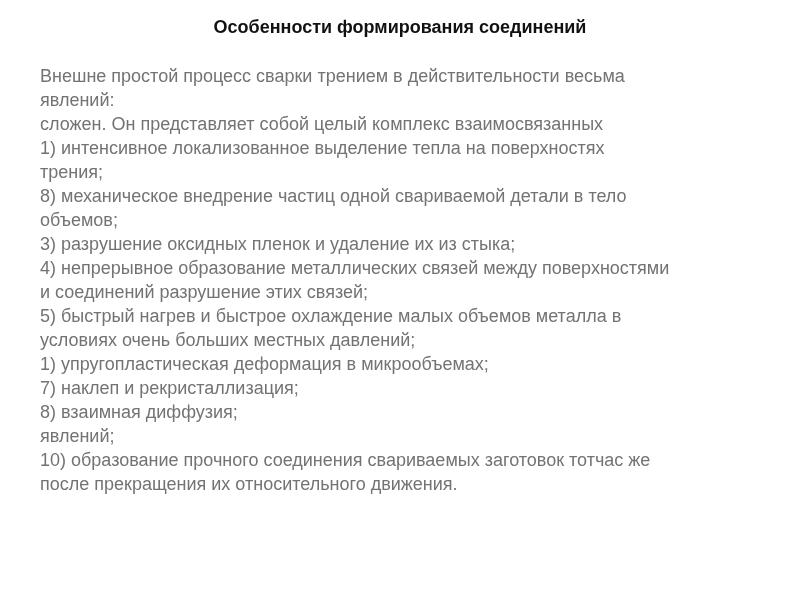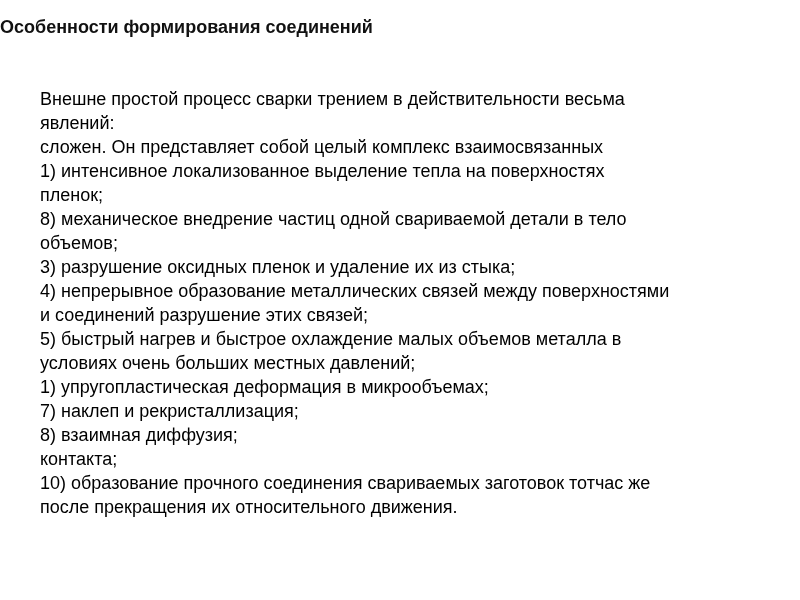--- a/index.html
+++ b/index.html
@@ -12,54 +12,55 @@
     width: 800px;
     height: 600px;
     background: #ffffff;
     overflow: hidden;
     font-family: "Liberation Sans", "DejaVu Sans", sans-serif;
     color: #1c1c1c;
     -webkit-font-smoothing: antialiased;
   }
   .slide-title {
     padding-top: 15px;
+    text-align: center;
     font-size: 18px;
     line-height: 24px;
     font-weight: bold;
     color: #111111;
   }
   .slide-body {
-    margin: 48px 40px 0 40px;
+    margin: 25px 40px 0 40px;
     font-size: 18px;
     line-height: 24px;
-    color: #000000;
+    color: #737373;
   }
   .text-line {
     white-space: nowrap;
     height: 24px;
   }
 </style>
 </head>
 <body>
 
 <div class="slide">
   <div class="slide-title">Особенности формирования соединений</div>
   <div class="slide-body">
       <div class="text-line">Внешне простой процесс сварки трением в действительности весьма</div>
       <div class="text-line">явлений:</div>
       <div class="text-line">сложен. Он представляет собой целый комплекс взаимосвязанных</div>
       <div class="text-line">1) интенсивное локализованное выделение тепла на поверхностях</div>
-      <div class="text-line">пленок;</div>
+      <div class="text-line">трения;</div>
       <div class="text-line">8) механическое внедрение частиц одной свариваемой детали в тело</div>
       <div class="text-line">объемов;</div>
       <div class="text-line">3) разрушение оксидных пленок и удаление их из стыка;</div>
       <div class="text-line">4) непрерывное образование металлических связей между поверхностями</div>
       <div class="text-line">и соединений разрушение этих связей;</div>
       <div class="text-line">5) быстрый нагрев и быстрое охлаждение малых объемов металла в</div>
       <div class="text-line">условиях очень больших местных давлений;</div>
       <div class="text-line">1) упругопластическая деформация в микрообъемах;</div>
       <div class="text-line">7) наклеп и рекристаллизация;</div>
       <div class="text-line">8) взаимная диффузия;</div>
-      <div class="text-line">контакта;</div>
+      <div class="text-line">явлений;</div>
       <div class="text-line">10) образование прочного соединения свариваемых заготовок тотчас же</div>
       <div class="text-line">после прекращения их относительного движения.</div>
     </div>
 </div>
 
 </body></html>

